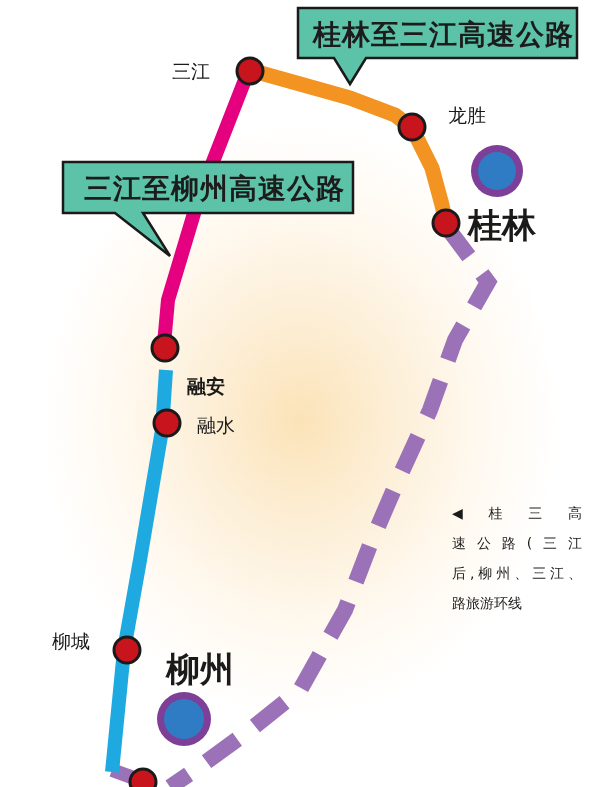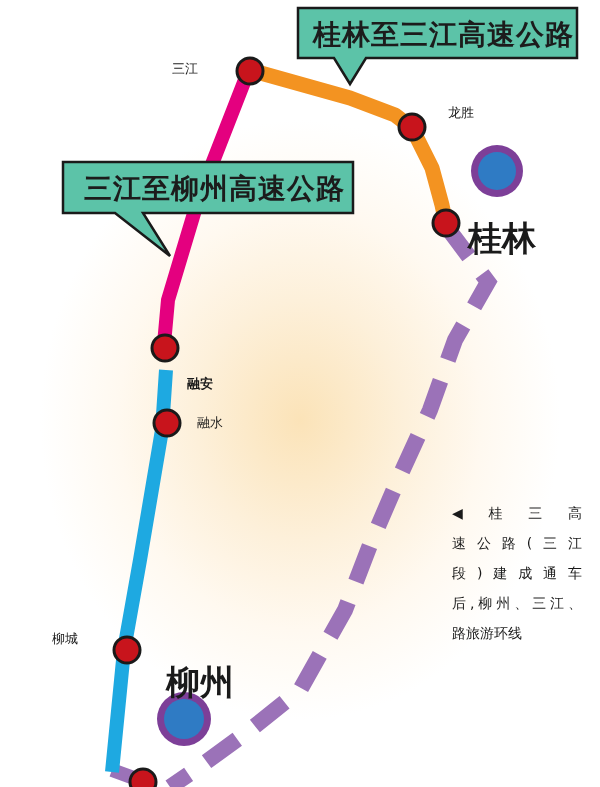--- a/index.html
+++ b/index.html
@@ -1,22 +1,22 @@
 <!DOCTYPE html>
 <html><head>
 <meta charset="utf-8">
 <style>
   html, body { margin:0; padding:0; }
   body { width:600px; height:787px; overflow:hidden; background:#ffffff; font-family:"DejaVu Sans", sans-serif; }
   #map { position:relative; width:600px; height:787px; background:
     radial-gradient(ellipse 260px 300px at 300px 420px, #fbe3b8 0%, #fdf0da 40%, #fff9f0 70%, #ffffff 100%); }
   svg { position:absolute; left:0; top:0; }
   .lbl { position:absolute; color:#1a1a1a; white-space:nowrap; line-height:1; }
-  .small { font-size:13px; }
-  .big { font-size:34px; font-weight:bold;margin-top:13px; }
+  .small { font-size:19px; }
+  .big { font-size:34px; font-weight:bold; }
   .callout-text { position:absolute; font-size:28px; font-weight:bold; color:#1c1c1c; letter-spacing:1px; white-space:nowrap; line-height:1; }
   .note { position:absolute; left:452px; top:498px; width:130px; font-size:14px; line-height:30px; color:#1a1a1a; }
   .note div { white-space:nowrap; text-align:justify; text-align-last:justify; }
   .note div:last-child { text-align-last:left; }
 </style>
 </head>
 <body>
 
 <div id="map">
   <svg width="600" height="787" viewBox="0 0 600 787">
@@ -65,17 +65,16 @@
   <span class="lbl small" style="left:432px;top:106px;margin-left:16px;">龙胜</span>
   <span class="lbl big" style="left:468px;top:208px;">桂林</span>
   <span class="lbl small" style="left:187px;top:341px;font-weight:bold;margin-top:36px;">融安</span>
   <span class="lbl small" style="left:197px;top:416px;">融水</span>
   <span class="lbl small" style="left:52px;top:632px;">柳城</span>
   <span class="lbl big" style="left:166px;top:652px;text-align:center;">柳州</span>
 
   <div class="note">
     <div style="padding-left:0;">◀桂三高</div>
     <div>速公路(三江</div>
-    <div>段)建成通车</div>
     <div>后,柳州、三江、</div>
     <div>路旅游环线</div>
   </div>
 </div>
 
 </body></html>

